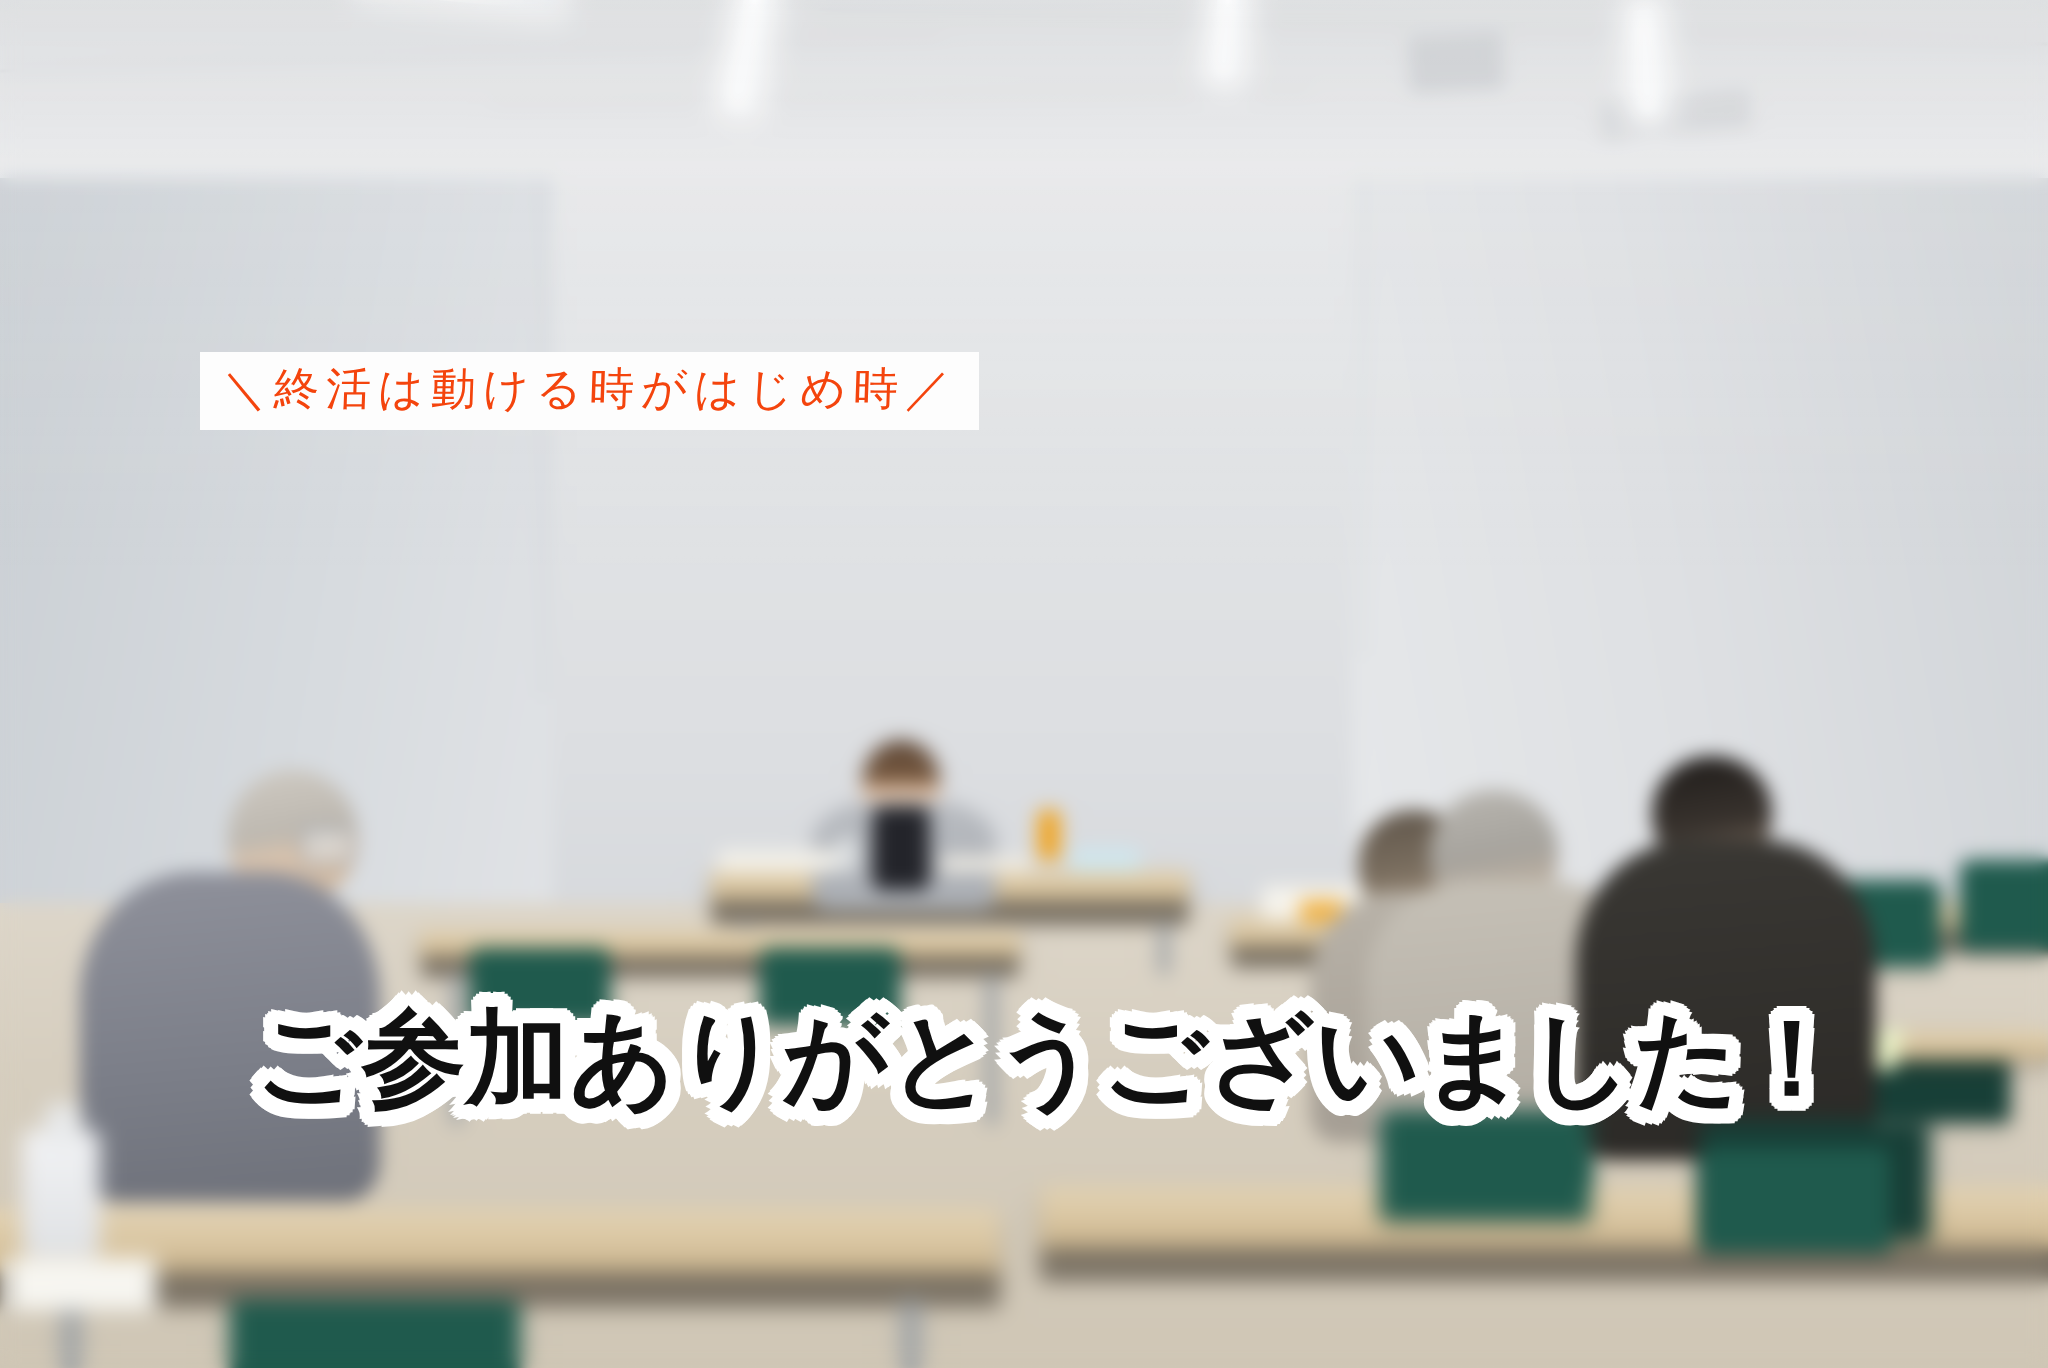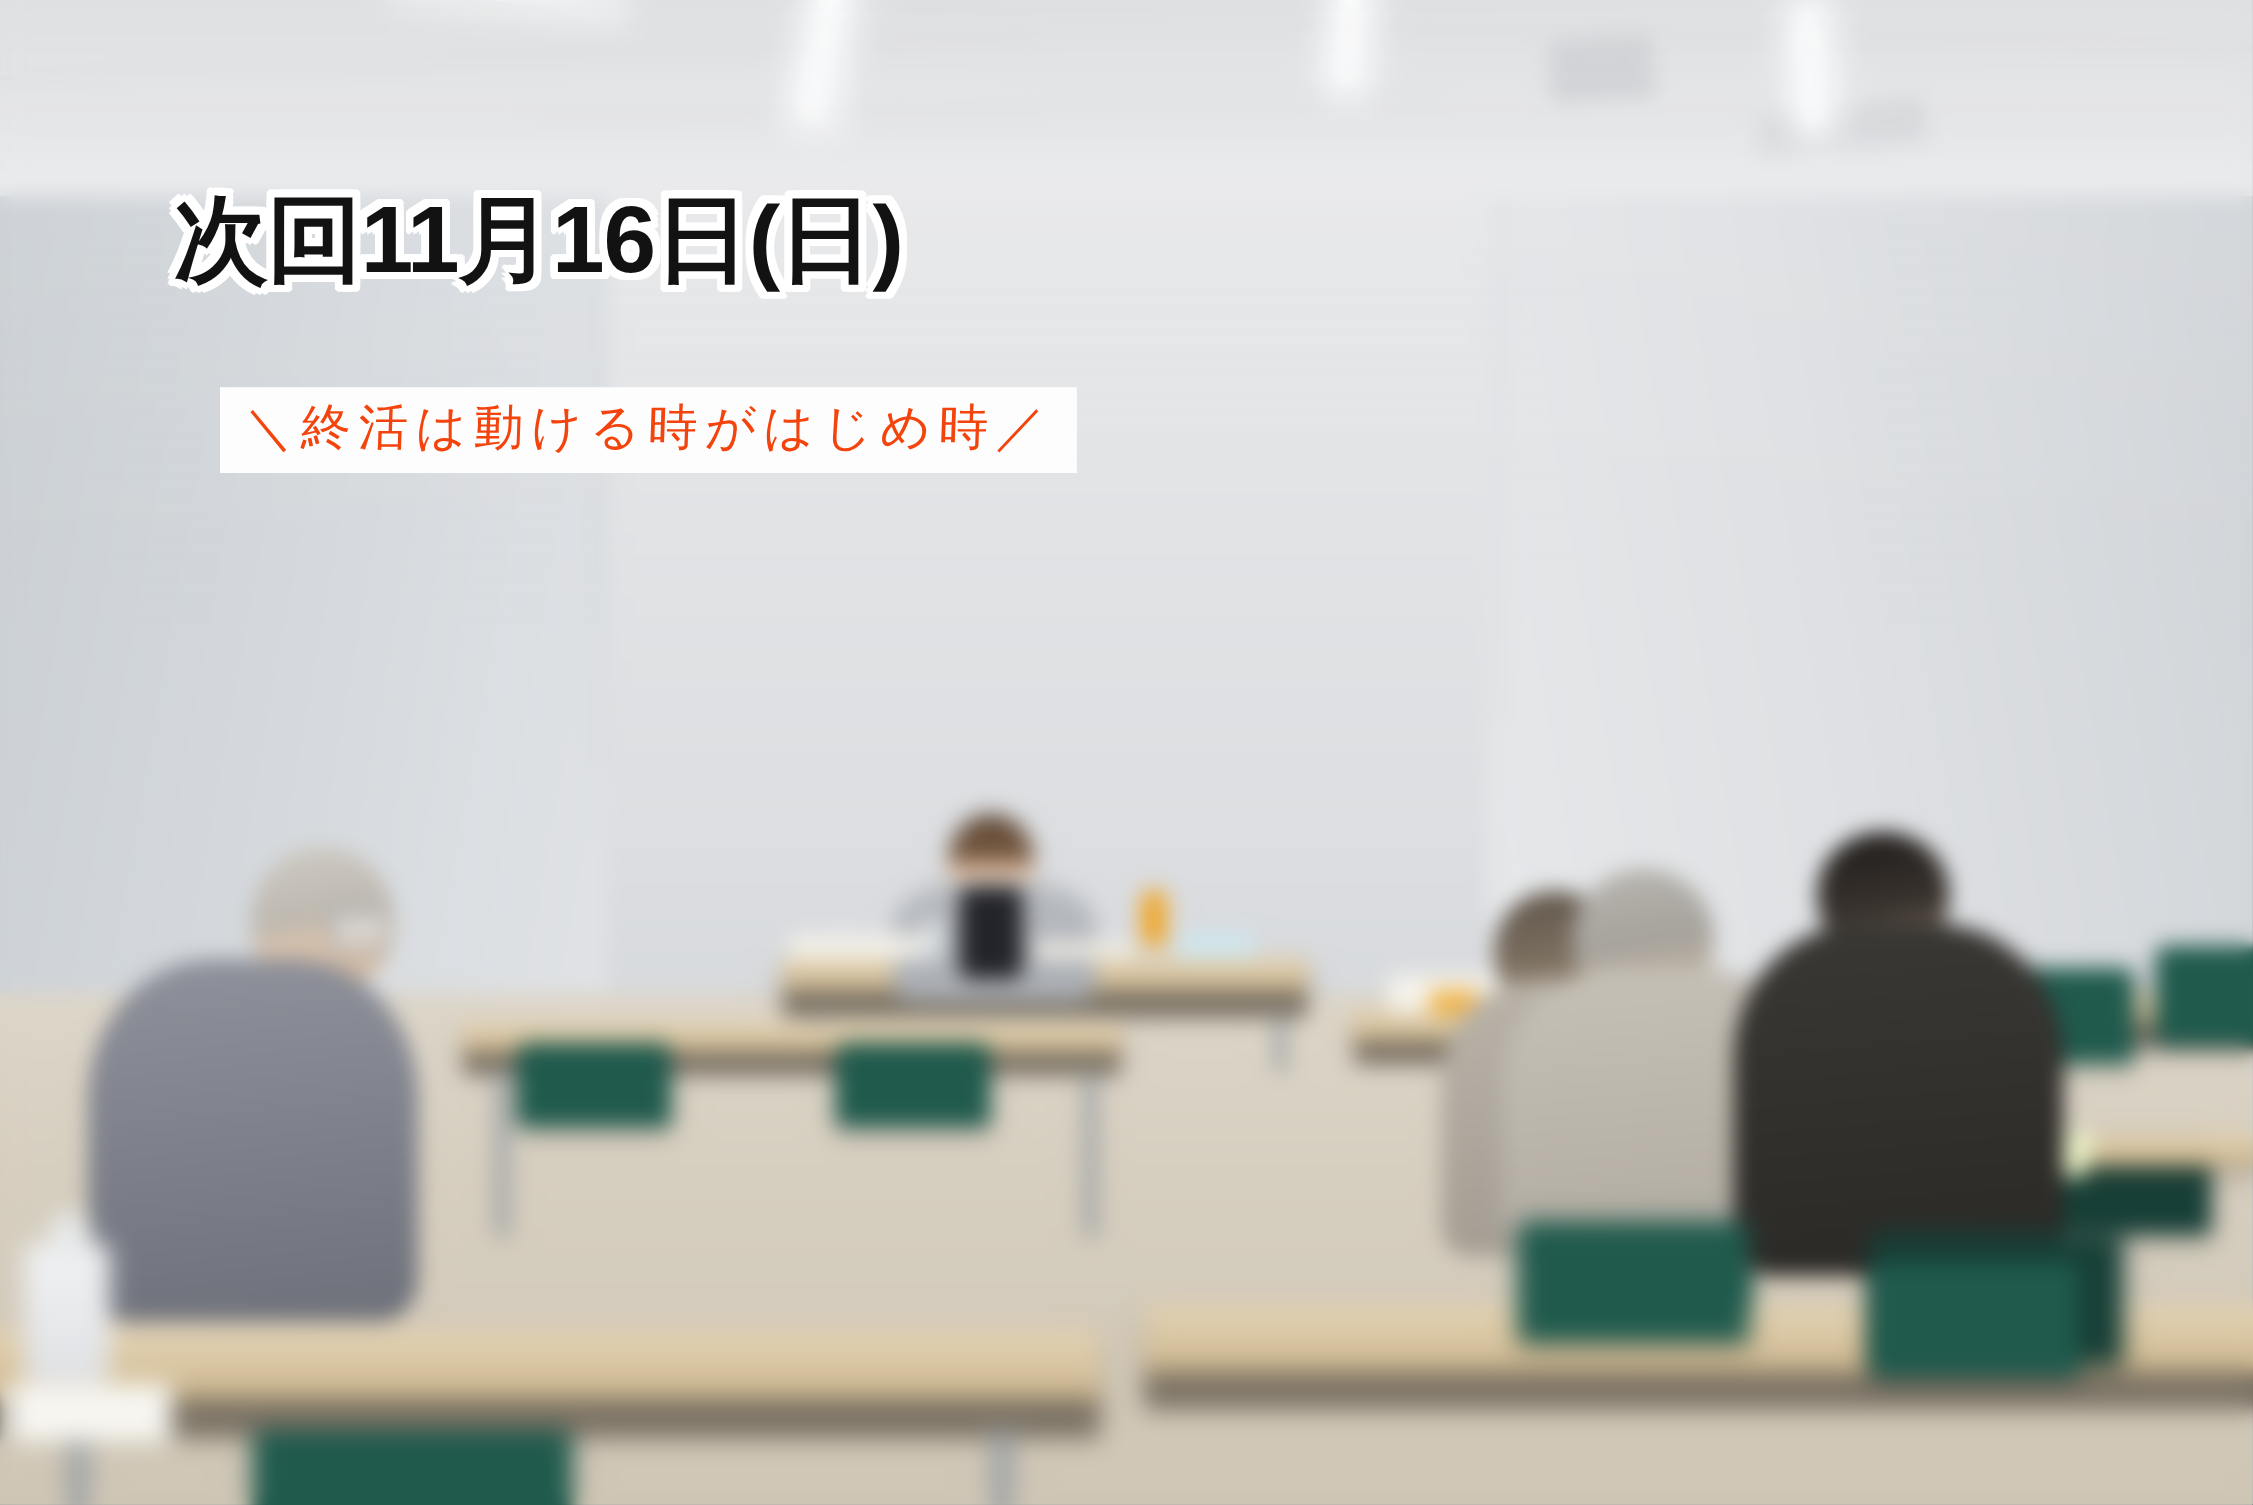--- a/index.html
+++ b/index.html
@@ -263,21 +263,21 @@
 
     <div class="blur-mid">
       <div class="chair" style="left:1960px;top:860px;width:110px;height:90px;"></div>
       <div class="chair" style="left:1700px;top:1148px;width:190px;height:104px;"></div>
     </div>
 
     <div class="blurlayer"></div>
     <div style="position:absolute;inset:0;background:linear-gradient(180deg,rgba(255,255,255,.12),rgba(255,255,255,0) 42%);"></div>
   </div>
 
-  <div class="t-date">次回11月16日(日)</div>
 
   <div class="t-band">
     <span>＼終活は動ける時がはじめ時／</span>
   </div>
 
 
+  <div class="t-thanks">ご参加ありがとうございました！</div>
 
 </div>
 
 </body></html>

